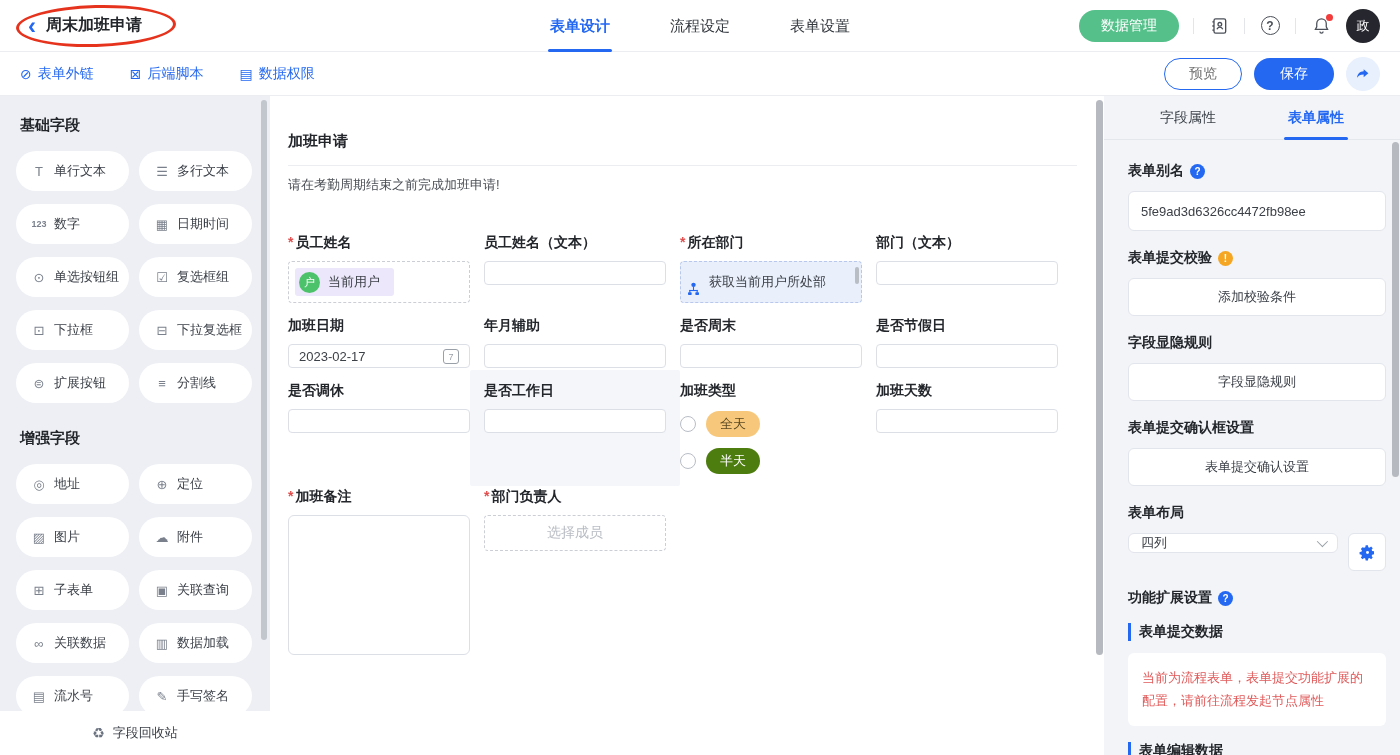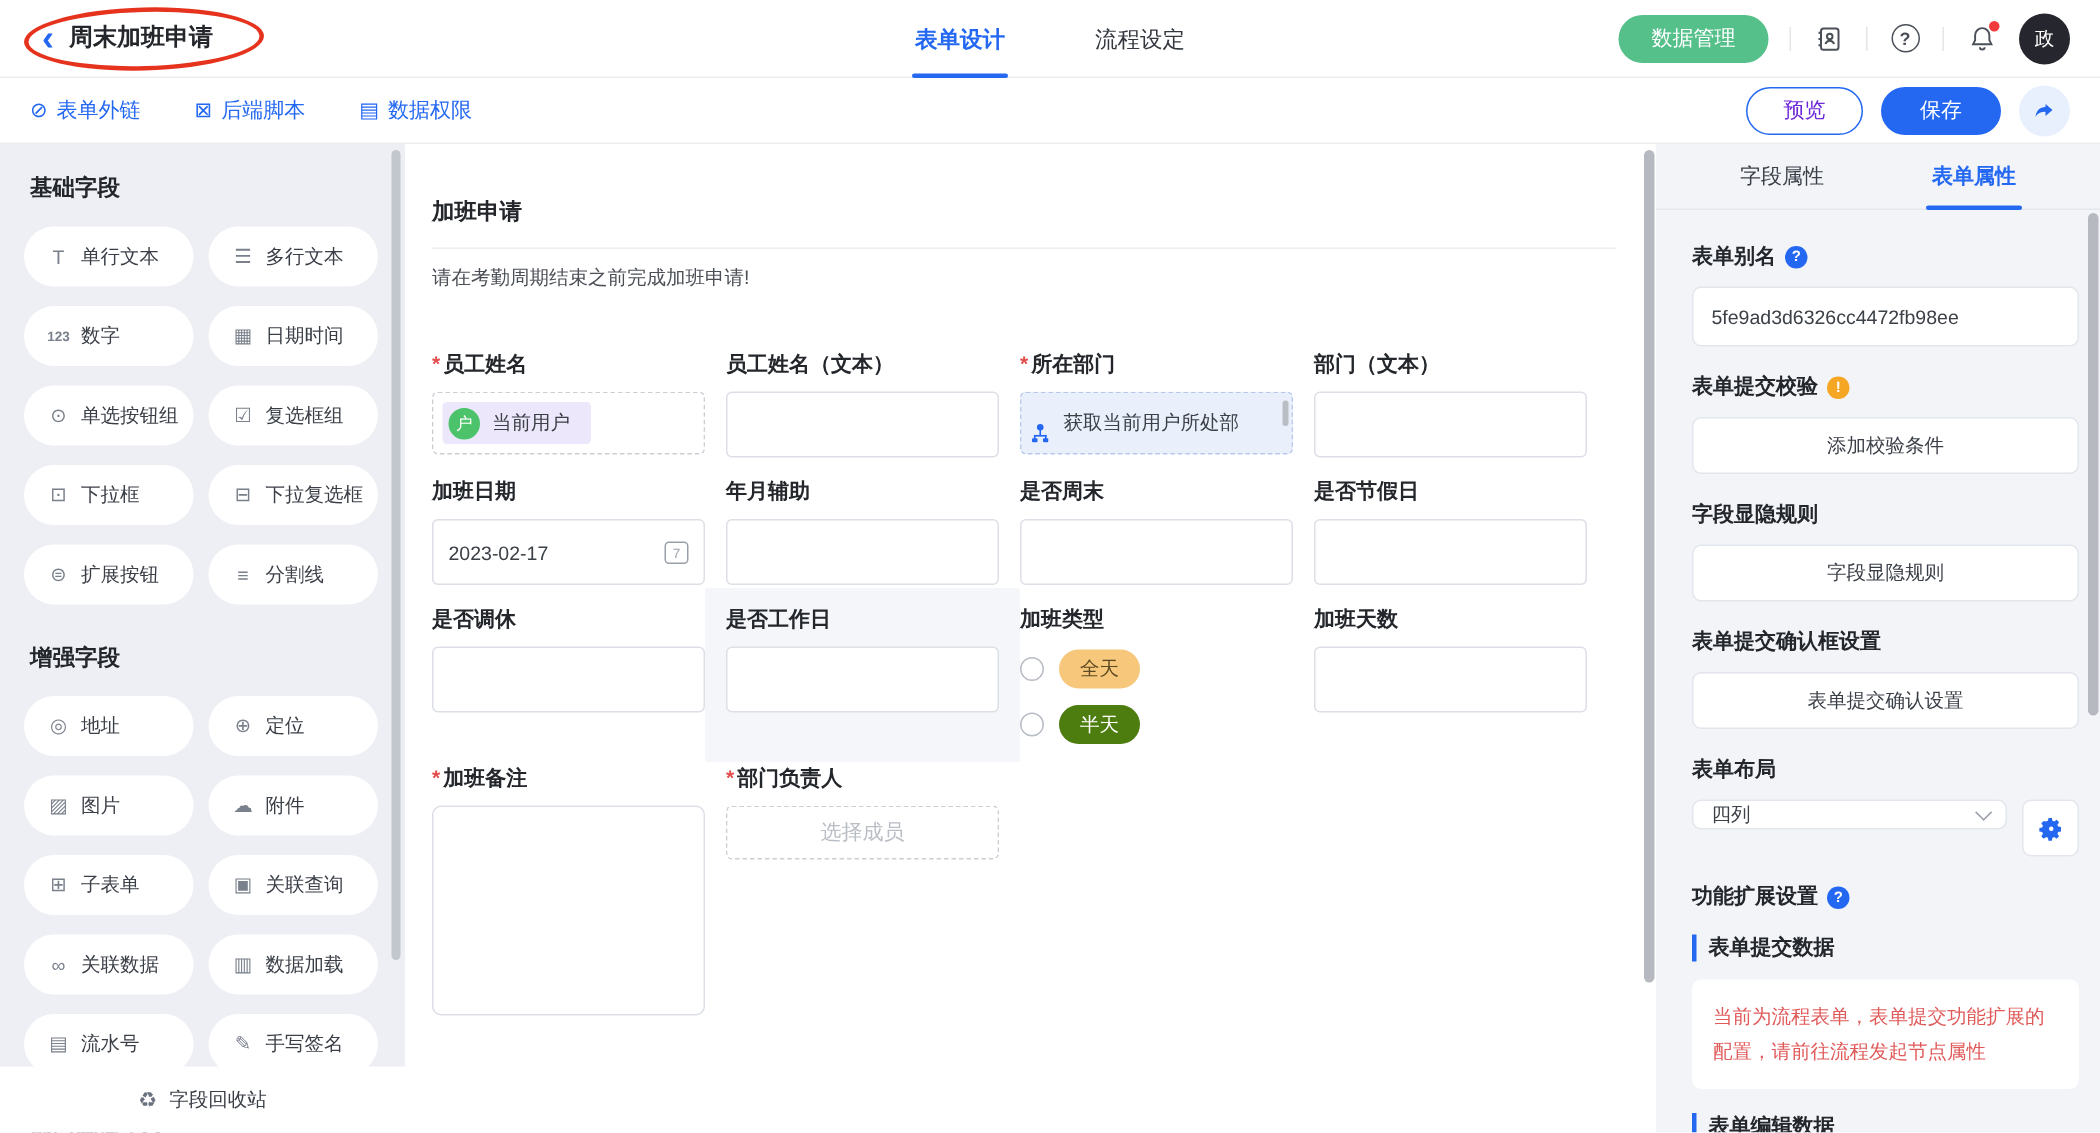--- a/index.html
+++ b/index.html
@@ -23,21 +23,21 @@
   .icon-help { width:19px; height:19px; border:1.7px solid #4a4f58; border-radius:50%; display:flex; align-items:center; justify-content:center; font-size:12px; font-weight:700; color:#4a4f58; }
   .bell-dot { position:absolute; top:-1px; right:-1px; width:7px; height:7px; background:#f23c3c; border-radius:50%; }
   .avatar { width:34px; height:34px; border-radius:50%; background:#26262e; color:#fff; font-size:13px; display:flex; align-items:center; justify-content:center; cursor:pointer; }
 
   
   .subbar { height:44px; background:#fff; border-bottom:1px solid #ebedf0; display:flex; align-items:center; padding:0 20px; flex:0 0 auto; }
   .sublinks { display:flex; align-items:center; gap:36px; }
   .sublink { color:#2468f2; font-size:14px; display:flex; align-items:center; gap:6px; cursor:pointer; }
   .sublink .li { font-size:14px; }
   .sub-right { margin-left:auto; display:flex; align-items:center; gap:12px; }
-  .btn-outline { height:32px; padding:0 24px; border-radius:16px; border:1px solid #2468f2; color:#6d28d9; background:#fff; font-size:14px; cursor:pointer; }
+  .btn-outline { height:32px; padding:0 24px; border-radius:16px; border:1px solid #2468f2; color:#737373; background:#fff; font-size:14px; cursor:pointer; }
   .btn-primary { height:32px; padding:0 26px; border-radius:16px; border:none; background:#2468f2; color:#fff; font-size:14px; cursor:pointer; }
   .btn-share { width:34px; height:34px; border-radius:50%; background:#e8f0fd; border:none; display:flex; align-items:center; justify-content:center; cursor:pointer; }
 
   
   .bodyrow { flex:1; display:flex; min-height:0; }
 
   
   .sidebar { width:270px; background:#edeff4; position:relative; overflow:hidden; padding:20px 18px 56px 16px; flex:0 0 auto; }
   .sb-title { font-size:15px; font-weight:700; color:#23262b; margin:0 0 16px 4px; }
   .sb-section { margin-bottom:26px; }
@@ -53,21 +53,21 @@
   .canvas { flex:1; background:#fff; display:flex; min-width:0; }
   .canvas-inner { flex:1; padding:36px 0 0 18px; overflow:hidden; }
   .form-sec-title { font-size:15px; font-weight:700; color:#23262b; }
   .sec-divider { height:1px; background:#ebedf0; margin:14px 18px 0 0; }
   .form-desc { font-size:13px; color:#4b4f56; margin-top:10px; }
   .form-grid { margin-top:40px; display:grid; grid-template-columns:repeat(4,182px); column-gap:21px; row-gap:26px; align-items:stretch;gap:14px; }
   .cell { position:relative; }
   .cell.highlighted { background:#f4f6fa; margin:-12px -14px; padding:12px 14px; border-radius:2px; }
   .flabel { font-size:14px; font-weight:700; color:#23262b; margin-bottom:9px; white-space:nowrap; }
   .req { color:#e34d4d; margin-right:2px; font-weight:700; }
-  .finput { width:100%; height:44px; border:1px solid #dcdfe6; border-radius:4px; background:#fff; font-size:13px; color:#3c4047; padding:0 10px; outline:none; font-family:inherit; }
+  .finput { width:100%; height:24px; border:1px solid #dcdfe6; border-radius:4px; background:#fff; font-size:13px; color:#3c4047; padding:0 10px; outline:none; font-family:inherit; }
   .finput.date { display:flex; align-items:center; justify-content:space-between; cursor:pointer; }
   .cal { width:16px; height:15px; border:1.3px solid #9aa0a8; border-radius:3px; display:flex; align-items:flex-end; justify-content:center; font-size:9px; color:#9aa0a8; line-height:1.1; font-style:normal; }
   .cal i { font-style:normal; }
   .tagbox { width:100%; height:42px; border:1px dashed #ccced6; border-radius:4px; display:flex; align-items:center; padding:0 6px; background:#fff; cursor:pointer; }
   .user-tag { display:flex; align-items:center; gap:8px; background:#ece7fa; border-radius:3px; height:28px; padding:0 14px 0 4px; font-size:13px; color:#3c4047; }
   .user-tag-avatar { width:21px; height:21px; border-radius:50%; background:#4cc36b; color:#fff; font-size:11px; display:flex; align-items:center; justify-content:center; }
   .deptbox { width:100%; height:42px; background:#e9effb; border:1px dashed #b8c8ec; border-radius:4px; position:relative; display:flex; align-items:center; font-size:13px; color:#3c4047; padding:0 12px 0 28px; cursor:pointer; overflow:hidden; white-space:nowrap; }
   .deptbox .org { position:absolute; left:7px; bottom:4px; }
   .dept-thumb { position:absolute; right:2px; top:5px; width:4px; height:17px; background:#b9bdc4; border-radius:2px; }
   .radio-row { display:flex; align-items:center; margin-top:11px; }
@@ -109,20 +109,23 @@
     <span class="back">‹</span>
     <span class="doc-title">周末加班申请</span>
     <div class="annotation"></div>
 
     <nav class="top-tabs">
       <div class="tab active">
           <span>表单设计</span>
         </div>
       <div class="tab">
           <span>流程设定</span>
+        </div>
+      <div class="tab">
+          <span>表单设置</span>
         </div>
     </nav>
 
     <div class="top-right">
       <button class="btn-green">数据管理</button>
       <div class="vdiv"></div>
       <div class="hicon">
         <svg width="20" height="20" viewBox="0 0 24 24" fill="none" stroke="#4a4f58" stroke-width="1.6">
           <rect x="6" y="3.5" width="14" height="17" rx="2"></rect>
           <circle cx="13" cy="10" r="2.2"></circle>

